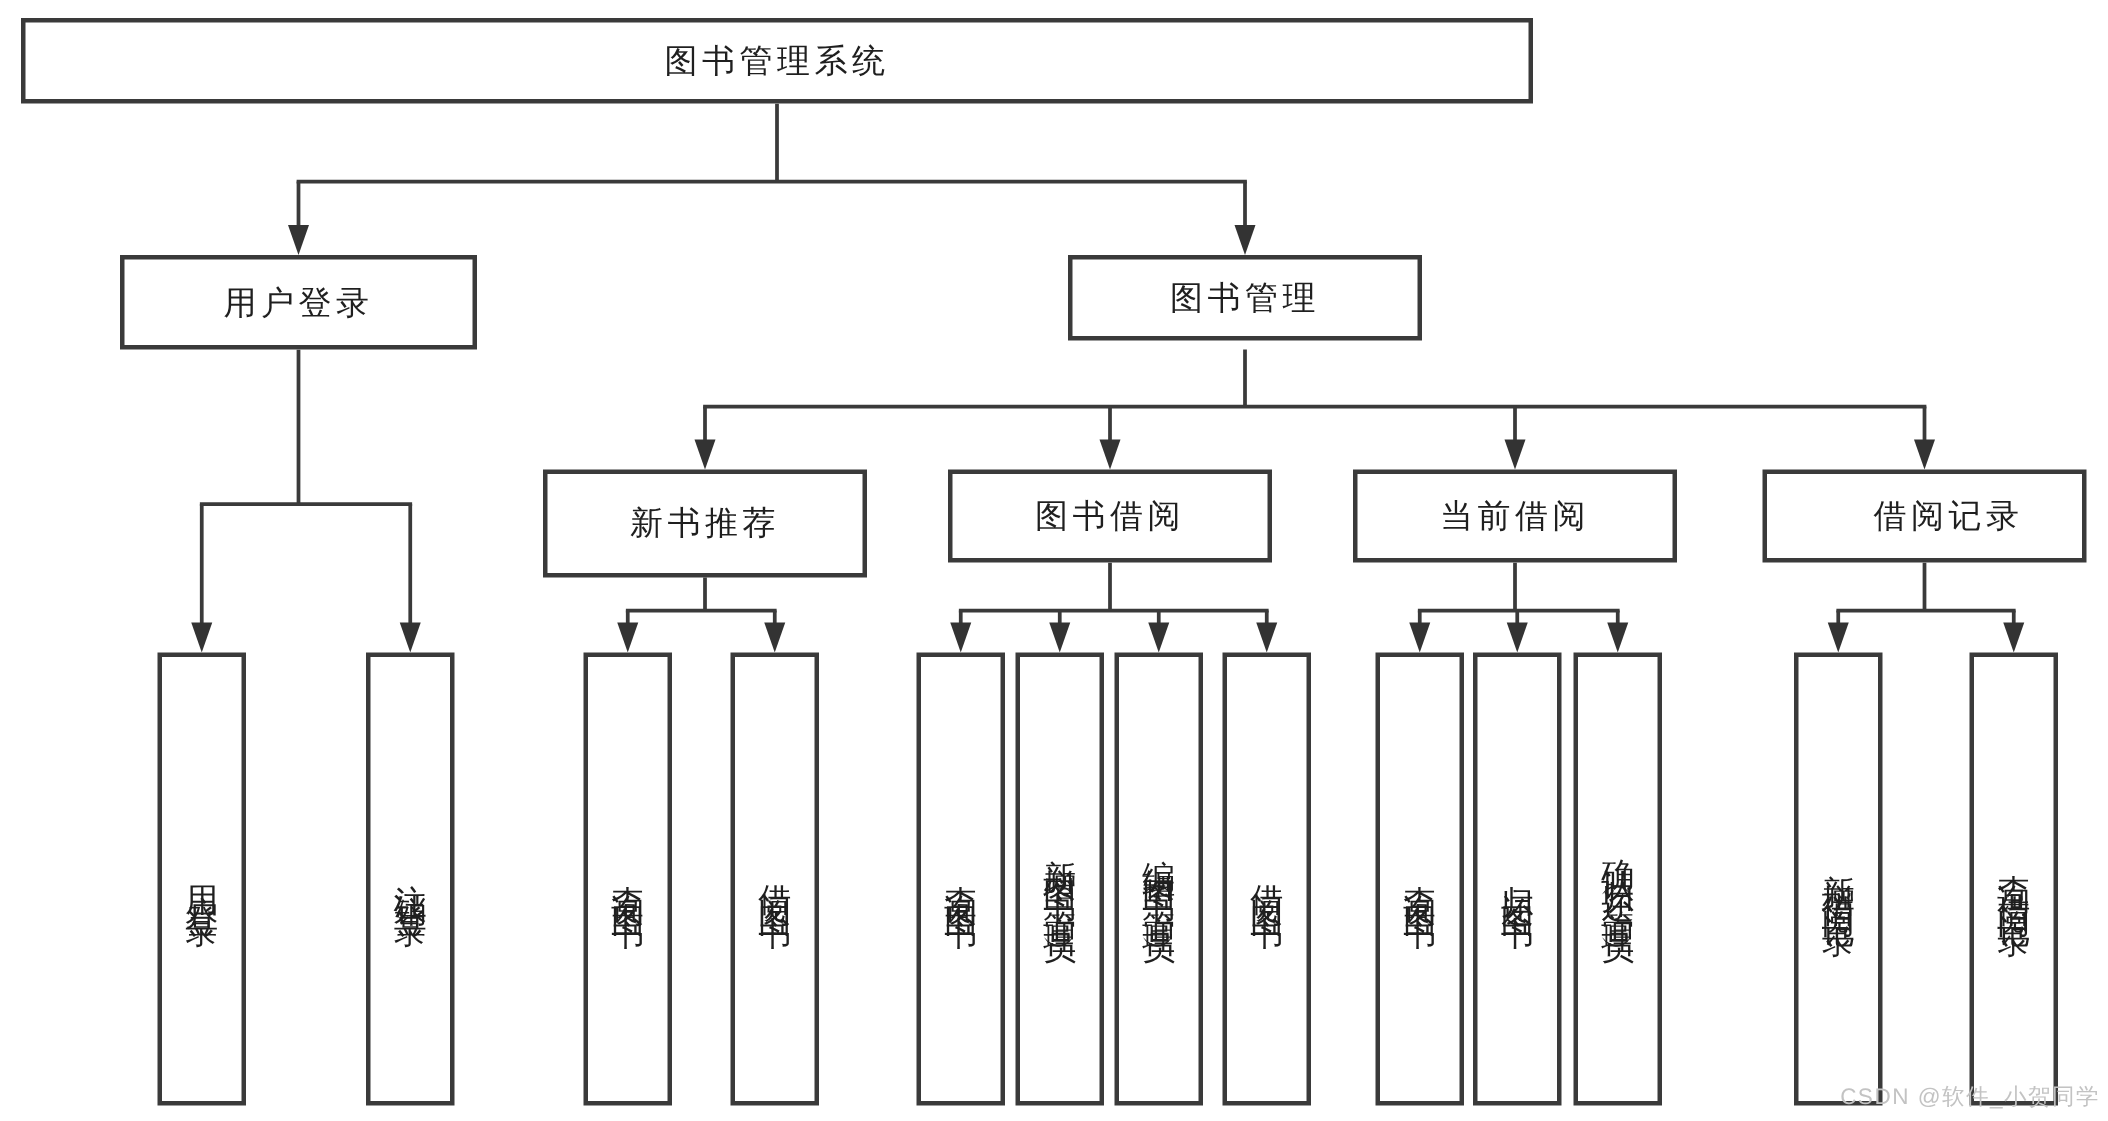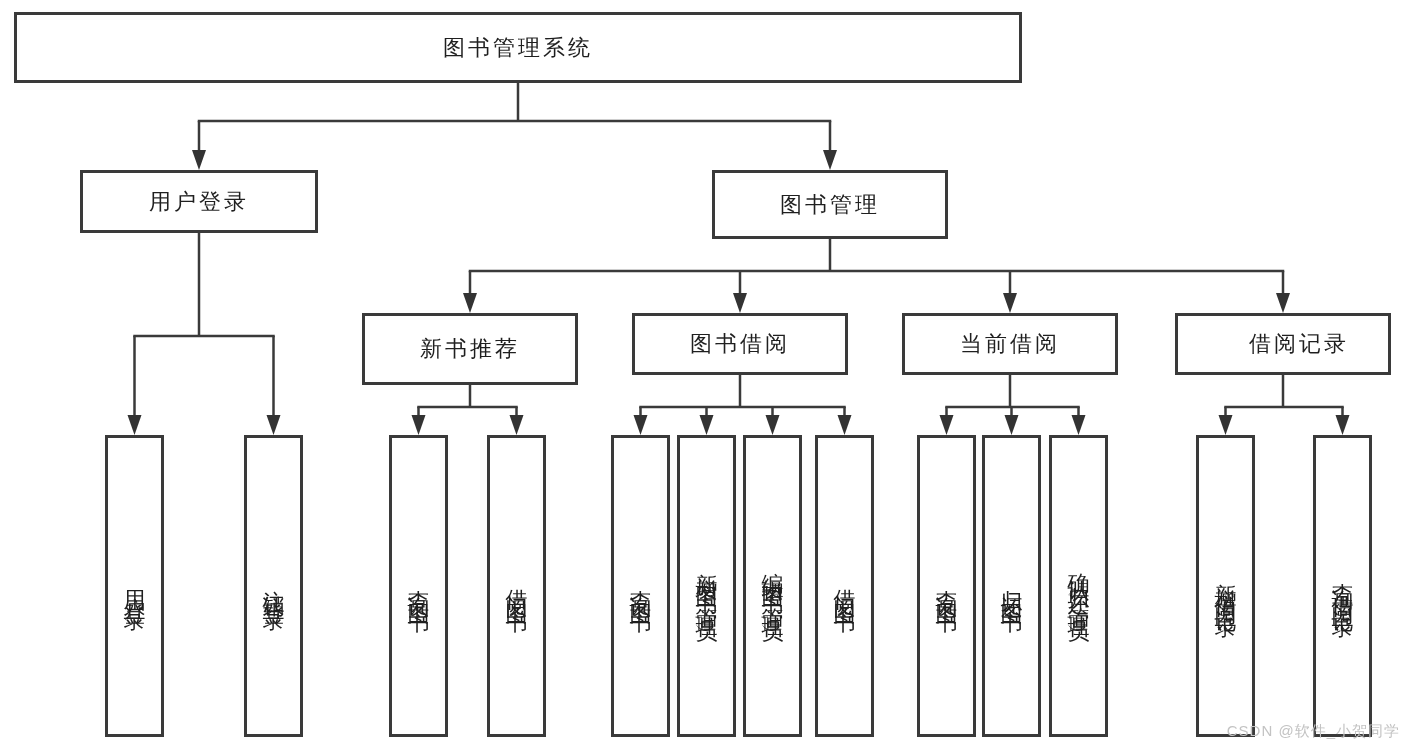--- a/index.html
+++ b/index.html
@@ -133,28 +133,28 @@
       <polygon points="765.5,415 779.5,415 772.5,435"></polygon>
       <polygon points="837.5,415 851.5,415 844.5,435"></polygon>
       <polygon points="939.5,415 953.5,415 946.5,435"></polygon>
       <polygon points="1004.5,415 1018.5,415 1011.5,435"></polygon>
       <polygon points="1071.5,415 1085.5,415 1078.5,435"></polygon>
       <polygon points="1218.5,415 1232.5,415 1225.5,435"></polygon>
       <polygon points="1335.5,415 1349.5,415 1342.5,435"></polygon>
     </g>
   </svg>
 
-  <div class="hbox" style="left:14px; top:12px; width:1008px; height:71px;text-align:right;">
+  <div class="hbox" style="left:14px; top:12px; width:1008px; height:57px;text-align:right;">
     <span class="hlabel">图书管理系统</span>
   </div>
 
   <div class="hbox" style="left:80px; top:170px; width:238px; height:63px;">
     <span class="hlabel">用户登录</span>
   </div>
-  <div class="hbox" style="left:712px; top:170px; width:236px; height:69px;">
+  <div class="hbox" style="left:712px; top:170px; width:236px; height:57px;">
     <span class="hlabel">图书管理</span>
   </div>
 
   <div class="hbox" style="left:362px; top:313px; width:216px; height:72px;">
     <span class="hlabel">新书推荐</span>
   </div>
   <div class="hbox" style="left:632px; top:313px; width:216px; height:62px;">
     <span class="hlabel">图书借阅</span>
   </div>
   <div class="hbox" style="left:902px; top:313px; width:216px; height:62px;">

